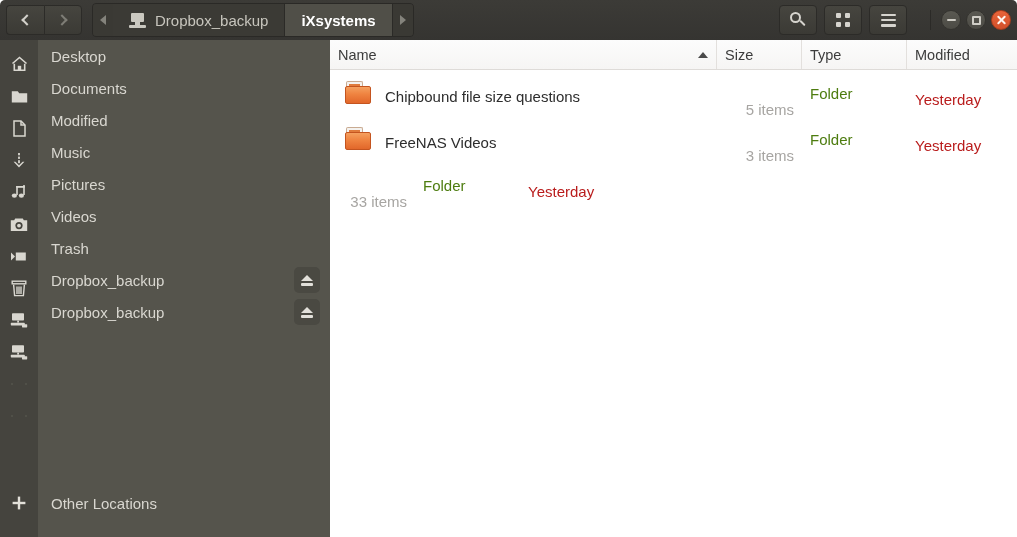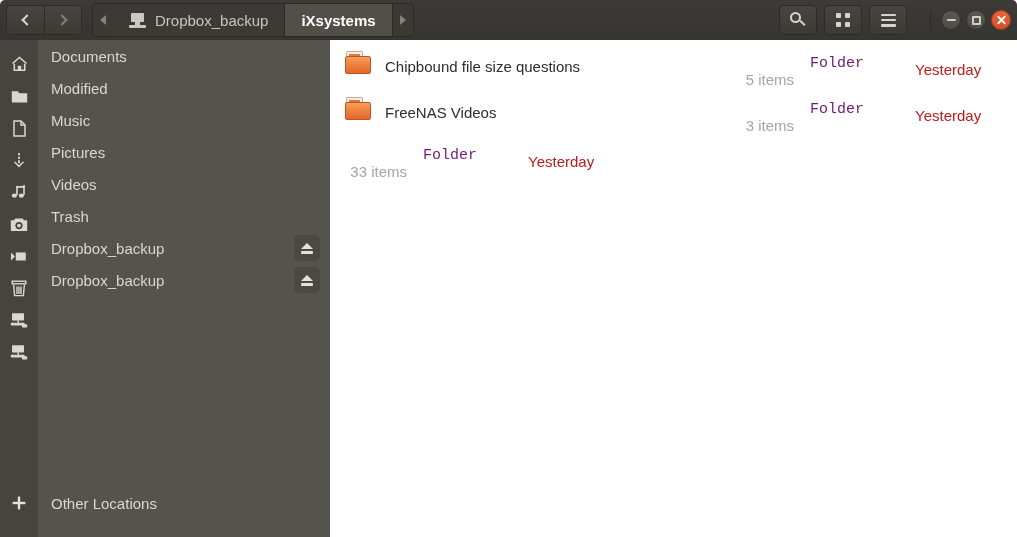--- a/index.html
+++ b/index.html
@@ -191,21 +191,21 @@
     width: 0; height: 0;
     border-left: 5px solid transparent; border-right: 5px solid transparent;
     border-bottom: 6px solid #4a4a4a;
   }
 
   .rows { flex: 1; overflow: hidden; }
   .row { height: 46px; display: flex; align-items: center; }
   .cell { display: flex; align-items: flex-end; font-size: 15px; }
   .cell.name { flex: 1; min-width: 0; padding-left: 15px; gap: 12px; color: #2d2d2d; }
   .cell.size { width: 85px; flex: 0 0 85px; justify-content: flex-end; padding-right: 8px; color: #a7a5a2; margin-top: 32px; }
-  .cell.type { width: 105px; flex: 0 0 105px; padding-left: 8px; color: #701a75; font-family: Liberation Mono, monospace; }
+  .cell.type { width: 105px; flex: 0 0 105px; padding-left: 8px; color: #4d7c0f; }
   .cell.mod { width: 110px; flex: 0 0 110px; padding-left: 8px; color: #b91c1c; margin-top: 12px; }
 
   .folder { position: relative; width: 28px; height: 24px; flex: 0 0 28px; }
   .folder .tabtop {
     position: absolute; left: 1px; top: 0; width: 17px; height: 6px;
     background: #f4f2ef; border: 1px solid #c9ab92; border-bottom: none;
     border-radius: 2px 2px 0 0;
   }
   .folder .tabtop::after {
     content: ""; position: absolute; left: 2px; top: 2px; width: 11px; height: 1.5px; background: #e07b3c;
@@ -382,20 +382,23 @@
       <div class="railicon railbottom">
         <svg width="16" height="16" viewBox="0 0 16 16" fill="#e3e1da">
           <rect x="6.8" y="1.6" width="2.4" height="12.8"></rect>
             <rect x="1.6" y="6.8" width="12.8" height="2.4"></rect>
         </svg>
       </div>
     </div>
 
     <div class="sidebar">
       <div class="side-item">
+        <span class="side-label">Desktop</span>
+      </div>
+      <div class="side-item">
         <span class="side-label">Documents</span>
       </div>
       <div class="side-item">
         <span class="side-label">Modified</span>
       </div>
       <div class="side-item">
         <span class="side-label">Music</span>
       </div>
       <div class="side-item">
         <span class="side-label">Pictures</span>
@@ -423,20 +426,35 @@
 
       <div class="side-spacer"></div>
 
       <div class="side-item side-bottom">
         <span class="side-label">Other Locations</span>
       </div>
     </div>
 
     <div class="content">
 
+      <div class="listhead">
+        <div class="hcell name">
+          <span>Name</span>
+          <span class="sortarrow"></span>
+        </div>
+        <div class="hcell size">
+          <span>Size</span>
+        </div>
+        <div class="hcell type">
+          <span>Type</span>
+        </div>
+        <div class="hcell mod">
+          <span>Modified</span>
+        </div>
+      </div>
 
       <div class="rows">
 
         <div class="row">
           <div class="cell name">
             <span class="folder">
               <span class="tabtop"></span>
                 <span class="bodyf"></span>
             </span>
             <span class="rowname">Chipbound file size questions</span>

